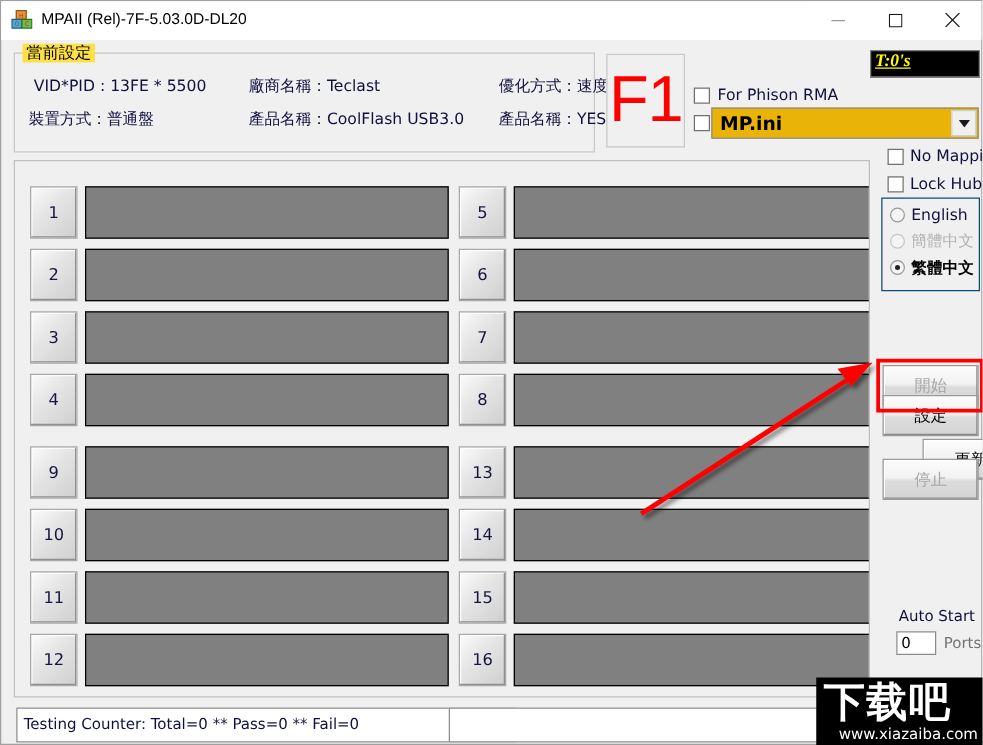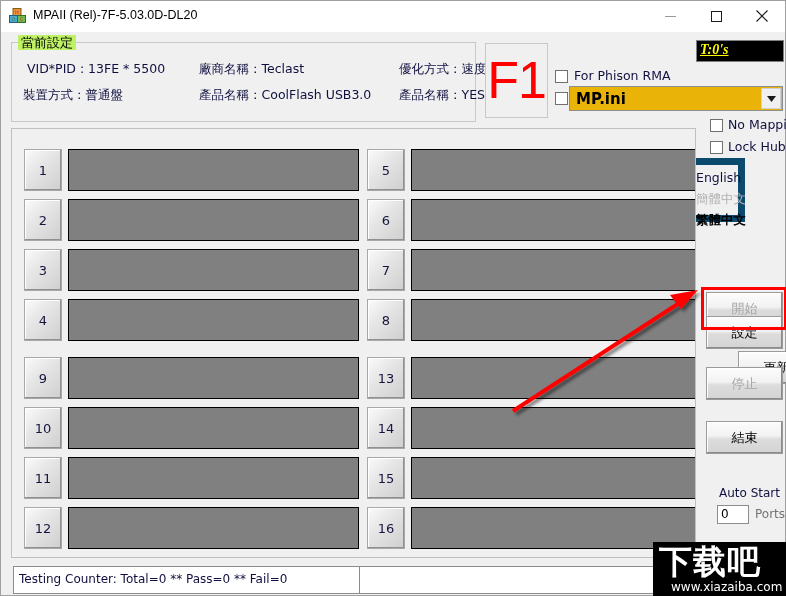--- a/index.html
+++ b/index.html
@@ -47,21 +47,21 @@
   
   #settings-group {
     position: absolute; left: 10px; top: 41px;
     width: 465px; height: 80px;
     border: 1px solid #c8c8c8;
     box-sizing: border-box;
     background: #f0f0f0;
   }
   #settings-legend {
     position: absolute; left: 17px; top: 34px;
-    background: #bef264;
+    background: #fde047;
     padding: 0 3px;
     font-size: 13px; color: #000;
     line-height: 15px;
     font-family: "DejaVu Sans", sans-serif;
   }
   .setting-lbl {
     position: absolute;
     font-size: 12.5px;
     color: #101040;
     white-space: nowrap;
@@ -150,23 +150,23 @@
     display:flex; align-items:center; justify-content:center;
   }
 
   #cb-nomap   { left: 709px; top: 118px; }
   #lbl-nomap  { left: 727px; top: 116px; }
   #cb-lockhub { left: 709px; top: 140px; }
   #lbl-lockhub{ left: 727px; top: 138px; }
 
   
   #lang-group {
-    position: absolute; left: 665px; top: 157px;
-    width: 79px; height: 64px;
-    border: 7px solid #0c4a6e;
+    position: absolute; left: 704px; top: 157px;
+    width: 79px; height: 75px;
+    border: 1px solid #0c4a6e;
     background: #f0f0f0;
     box-sizing: border-box;
   }
   .radio-row { position: absolute; left: 6px; }
   .radio {
     position: absolute; left: 0; top: 2px;
     width: 12px; height: 12px;
     border-radius: 50%;
     border: 1px solid #999;
     background: #f4f4f4;
@@ -409,21 +409,20 @@
     <div class="radio-row" id="r-tc">
       <span class="radio on"></span>
       <span class="radio-lbl bold">繁體中文</span>
     </div>
   </div>
 
   <div class="winbutton disabled" id="btn-start">開始</div>
   <div class="winbutton" id="btn-config">設定</div>
   <div class="winbutton" id="btn-update">更新</div>
   <div class="winbutton disabled" id="btn-stop">停止</div>
-  <div class="winbutton" id="btn-exit">結束</div>
   <div id="start-highlight" style="border-color: rgb(255, 0, 0);"></div>
 
   <div id="autostart-lbl">Auto Start</div>
   <div id="ports-input">0</div>
   <div id="ports-lbl">Ports</div>
 
   <div id="slot-panel">
     <div class="slot-col" id="col-left">
         <div class="slot-row" style="top: 20px;">
           <div class="slot-num">1</div>

